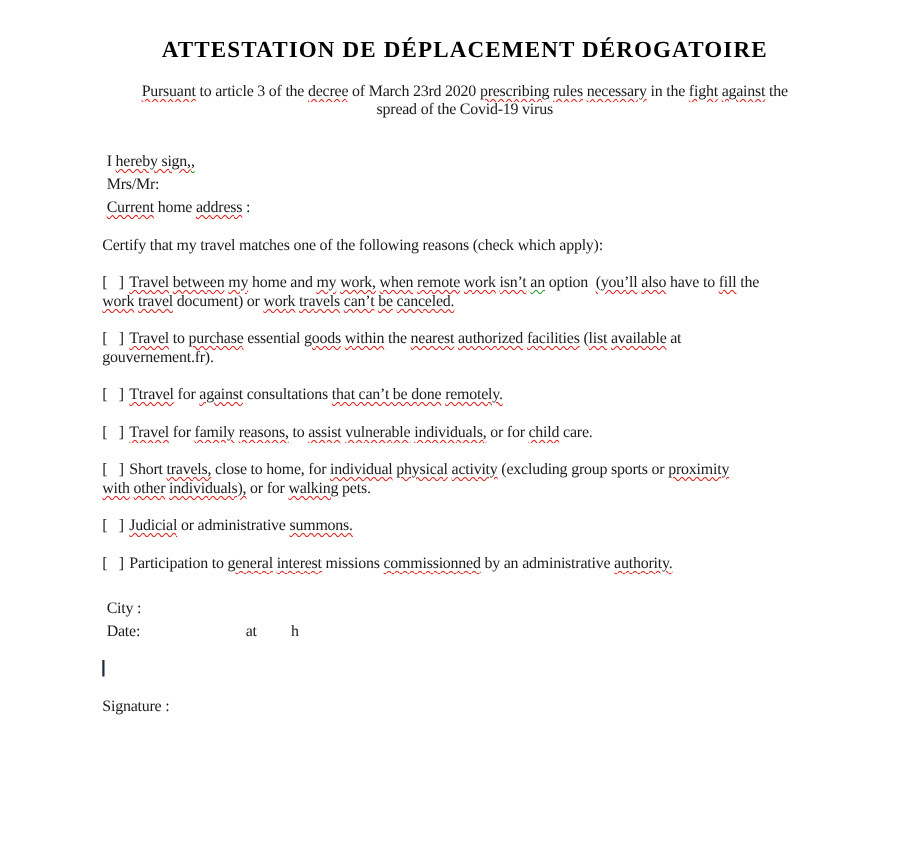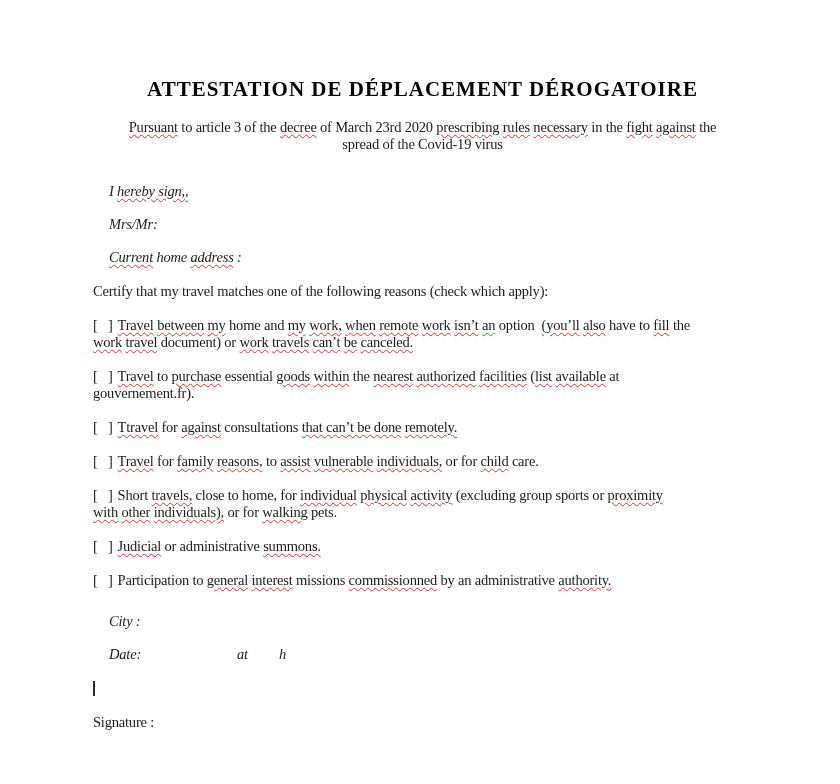--- a/index.html
+++ b/index.html
@@ -2,32 +2,32 @@
 <html><head>
 <meta charset="utf-8">
 <style>
   html,body{margin:0;padding:0;}
   body{
     width:840px;height:784px;background:#ffffff;overflow:hidden;
     font-family:"Liberation Serif", serif;color:#1b1b1b;
     -webkit-font-smoothing:antialiased;
   }
   .page{
-    padding:76px 88px 0 93px;
+    padding:32px 88px 0 93px;
     font-size:14.5px;line-height:17px;letter-spacing:-0.2px;
   }
   .doc-title{
     font-size:21px;line-height:27px;font-weight:bold;
     text-align:center;letter-spacing:1px;color:#000;
     margin:0 0 16px 0;
   }
   .intro{text-align:center;margin:0 0 30px 0;}
   .para{margin:0 0 17px 0;}
   .para.gap-after{margin-bottom:24px;}
-  .line{margin:16px;font-style:italic;}
+  .line{margin:4px;}
   .reason .cb{white-space:pre;}
   .reason .rt{margin-left:5px;}
   .sq-r{
     text-decoration:underline;text-decoration-style:wavy;
     text-decoration-color:#dd2f2f;text-decoration-thickness:1px;
     text-underline-offset:2px;
   }
   .sq-g{
     text-decoration:underline;text-decoration-style:wavy;
     text-decoration-color:#3a9a3a;text-decoration-thickness:1px;

